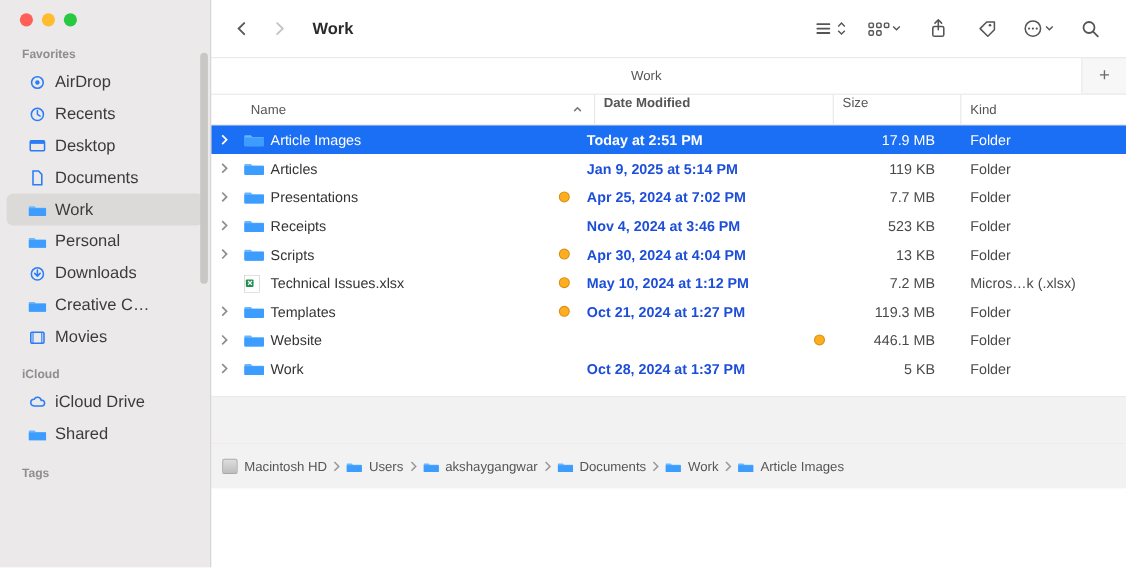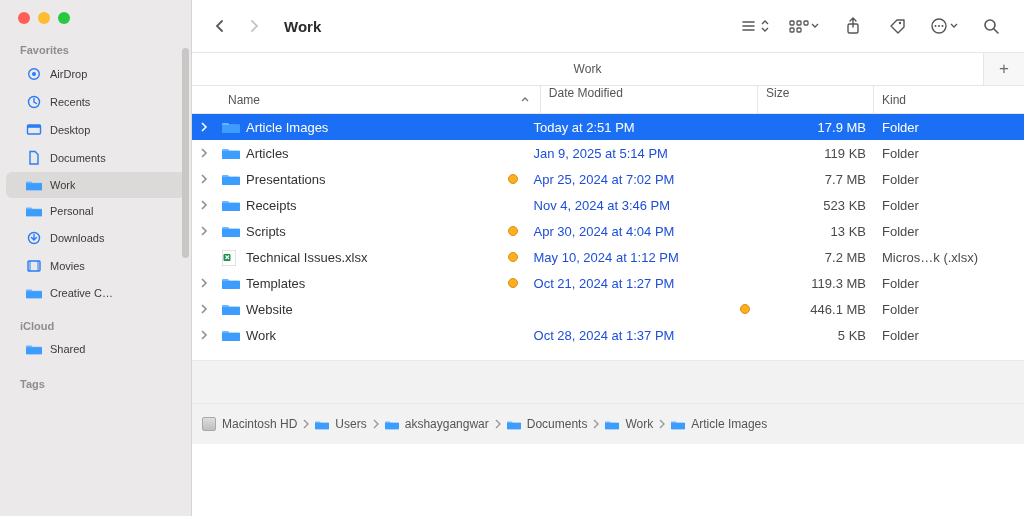--- a/index.html
+++ b/index.html
@@ -5,43 +5,43 @@
   * { box-sizing: border-box; margin:0; padding:0; }
   html,body { width:1024px; height:516px; font-family: -apple-system, "Helvetica Neue", Arial, sans-serif; font-size:13px; color:#333; background:#fff; overflow:hidden; }
   .window { display:flex; width:100%; height:100%; }
   
   .sidebar { width:192px; background:#ebe9e9; border-right:1px solid #d6d5d4; display:flex; flex-direction:column; padding-top:12px; position:relative;}
   .sidebar-scroll-thumb { position:absolute; right:2px; top:48px; width:7px; height:210px; background:#c9c7c6; border-radius:4px; }
   .traffic { display:flex; gap:8px; padding:0 0 14px 18px; }
   .dot { width:12px; height:12px; border-radius:50%; }
   .dot.red{background:#ff5f57;} .dot.yellow{background:#febc2e;} .dot.green{background:#28c840;}
   .sb-section { font-size:11px; color:#8e8e8e; font-weight:600; padding:6px 0 4px 20px; }
-  .sb-item { display:flex; align-items:center; gap:8px; padding:6px 6px 6px 20px; color:#3b3b3b; font-size:11px; cursor:default; border-radius:6px; margin:0 6px; }
+  .sb-item { display:flex; align-items:center; gap:8px; padding:6px 6px 6px 20px; color:#3b3b3b; font-size:15px; cursor:default; border-radius:6px; margin:0 6px; }
   .sb-item.active { background:#dcdad9; }
   .sb-item .icon { width:16px; color:#2a7cf7; display:inline-flex; align-items:center; justify-content:center;}
   .sb-item .label { white-space:nowrap; overflow:hidden; text-overflow:ellipsis; }
   .mark-box { border:3px solid #e21a1a; border-radius:4px; margin:1px 4px 1px 4px; }
   .mark-box .sb-item { margin:0 2px; }
   
   .main { flex:1; display:flex; flex-direction:column; min-width:0;}
   .toolbar { height:52px; display:flex; align-items:center; padding:0 16px 0 16px; gap:10px; }
   .nav-btn { width:24px; height:24px; display:inline-flex; align-items:center; justify-content:center; color:#7a7a7a; }
   .nav-btn.disabled { color:#c5c5c5; }
   .title { font-size:15px; font-weight:600; margin-left:8px; color:#2b2b2b; }
   .tb-spacer { flex:1; }
   .tb-btn { width:34px; height:24px; display:inline-flex; align-items:center; justify-content:center; color:#555; }
   .tb-btn .caret { font-size:9px; margin-left:2px; color:#555; }
   .tab-strip { height:34px; border-top:1px solid #e7e6e5; border-bottom:1px solid #e7e6e5; display:flex; align-items:stretch; background:#f8f7f7;}
   .tab { flex:1; display:flex; align-items:center; justify-content:center; font-size:12px; color:#555; background:#fff; border-right:1px solid #e7e6e5;}
   .tab-plus { width:40px; display:flex; align-items:center; justify-content:center; color:#6b6b6b; font-size:17px;}
   .header-row { display:flex; align-items:center; height:28px; border-bottom:1px solid #e7e6e5; font-size:12px; color:#555; padding:0; }
   .header-row .col-name { padding-left:36px; }
   .col-name { flex:1.45; display:flex; align-items:center;}
-  .col-date { flex:1.0; padding-left:8px;}
-  .col-size { width:116px; text-align:right; padding-right:8px;}
+  .col-date { flex:1.0; padding-left:8px;font-weight:bold;}
+  .col-size { width:116px; text-align:right; padding-right:24px;}
   .col-kind { width:150px; padding-left:8px;}
   .header-row .col-name { justify-content:space-between; padding-right:10px;}
   .sort-caret { color:#888; font-size:10px; }
   .rows { background:#fff; }
   .row { display:flex; align-items:center; height:26px; font-size:13px; border-bottom:0; }
   .row .col-name { display:flex; align-items:center; gap:6px; padding-left:8px;}
   .row.selected { background:#1a6ff4; color:#fff; }
   .row.selected .chev { color:#fff; }
   .chev { width:16px; text-align:center; color:#8f8f8f; font-size:11px; }
   .folder-icon { width:18px; height:14px; display:inline-flex; }
@@ -151,39 +151,47 @@
         <svg width="16" height="16" viewBox="0 0 16 16">
             <circle cx="8" cy="8" r="5.5" fill="none" stroke="#2a7cf7" stroke-width="1.4"></circle>
             <path d="M8 4.5 V9.5 M5.5 7.5 L8 10 L10.5 7.5" fill="none" stroke="#2a7cf7" stroke-width="1.4" stroke-linecap="round"></path>
           </svg>
       </span>
       <span class="label">Downloads</span>
     </div>
 
     <div class="sb-item">
       <span class="icon">
+        <svg width="16" height="14" viewBox="0 0 18 14">
+            <use href="#folder-glyph"></use>
+          </svg>
+      </span>
+      <span class="label">Creative C…</span>
+    </div>
+
+    <div class="sb-item">
+      <span class="icon">
         <svg width="16" height="16" viewBox="0 0 16 16">
             <rect x="2" y="3" width="12" height="10" rx="1" fill="none" stroke="#2a7cf7" stroke-width="1.4"></rect>
             <path d="M4 3 V13 M12 3 V13" stroke="#2a7cf7" stroke-width="1"></path>
           </svg>
       </span>
       <span class="label">Movies</span>
     </div>
 
-    <div class="sb-item">
-      <span class="icon">
-        <svg width="16" height="14" viewBox="0 0 18 14">
-            <use href="#folder-glyph"></use>
-          </svg>
-      </span>
-      <span class="label">Creative C…</span>
-    </div>
-
     <div class="sb-section" style="margin-top:8px">iCloud</div>
 
+    <div class="sb-item">
+      <span class="icon">
+        <svg width="16" height="16" viewBox="0 0 16 16">
+            <path d="M5 11 a3 3 0 0 1 0-6 a3.5 3.5 0 0 1 6.5 1 a2.5 2.5 0 0 1 1 5 H5" fill="none" stroke="#2a7cf7" stroke-width="1.4"></path>
+          </svg>
+      </span>
+      <span class="label">iCloud Drive</span>
+    </div>
 
     <div class="sb-item">
       <span class="icon">
         <svg width="16" height="14" viewBox="0 0 18 14">
             <use href="#folder-glyph"></use>
           </svg>
       </span>
       <span class="label">Shared</span>
     </div>
 

